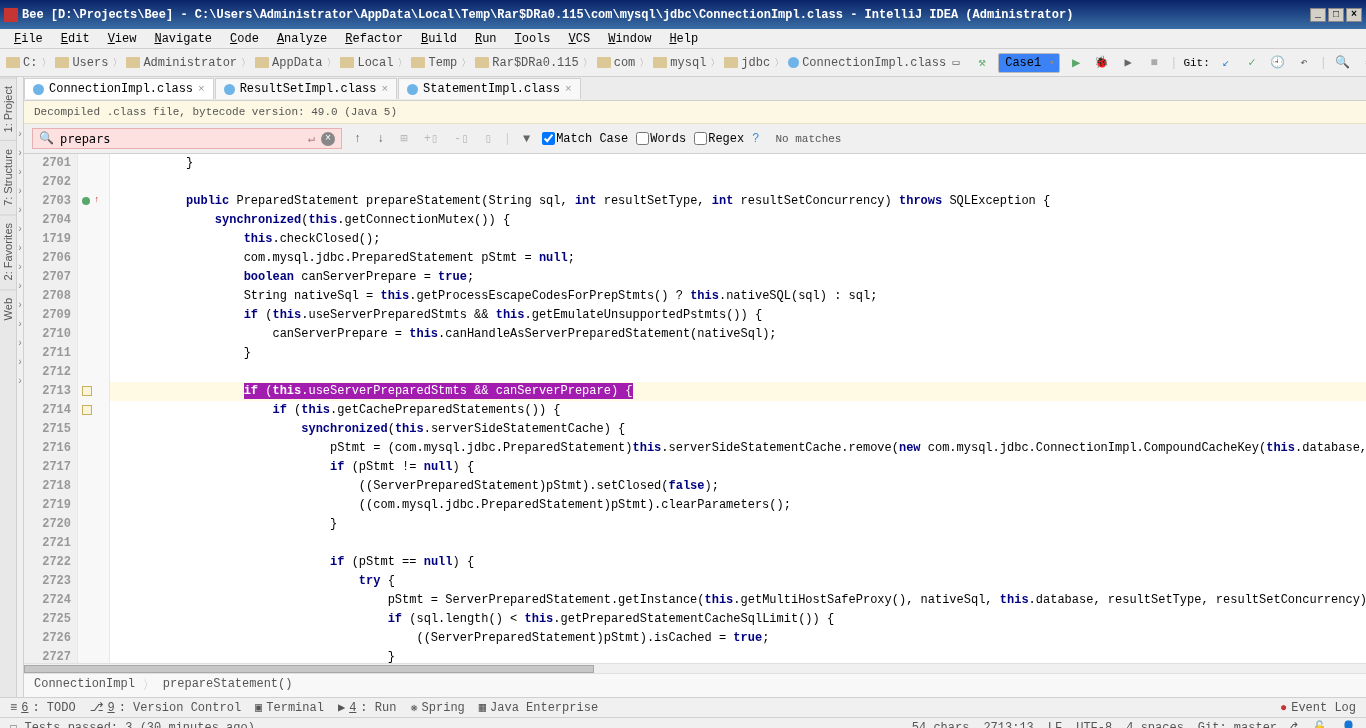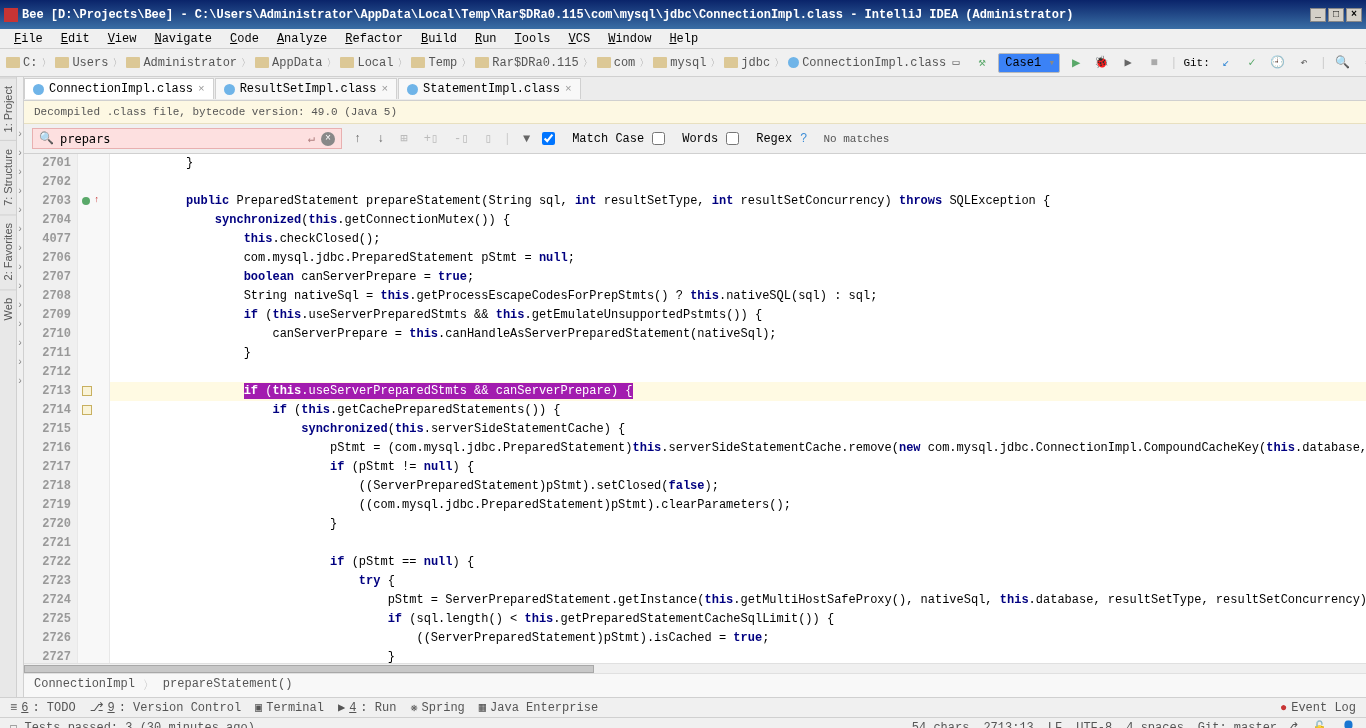--- a/index.html
+++ b/index.html
@@ -34,21 +34,21 @@
 .file-tab.active { background: white; }
 .file-tab .tab-icon { width: 11px; height: 11px; background: #6fb4e8; border-radius: 50%; }
 .file-tab .close-x { color: #999; cursor: pointer; font-size: 11px; }
 .info-banner { background: #fdf8e3; padding: 5px 10px; font-size: 11px; color: #555; border-bottom: 1px solid #e8e0c0; }
 .search-bar { display: flex; align-items: center; padding: 4px 8px; gap: 8px; border-bottom: 1px solid #d0d0d0; background: #f0f0f0; }
 .search-input-wrap { display: flex; align-items: center; background: #fde0e0; border: 1px solid #e8b0b0; padding: 2px 6px; width: 310px; gap: 6px; }
 .search-input-wrap .mag { color: #b08080; }
 .search-input-wrap input { border: none; background: transparent; flex: 1; outline: none; font-family: 'Consolas', monospace; font-size: 12px; }
 .search-input-wrap .clear-x { width: 14px; height: 14px; background: #888; color: white; border-radius: 50%; text-align: center; line-height: 14px; font-size: 10px; cursor: pointer; }
 .search-btn { color: #666; cursor: pointer; padding: 2px 4px; }
-.search-check { display: flex; align-items: center; gap: 17px; font-family: sans-serif; font-size: 11px; }
+.search-check { display: flex; align-items: center; gap: 1px; font-family: sans-serif; font-size: 11px; }
 .search-check input { margin: 0; }
 .code-area { flex: 1; display: flex; overflow: hidden; position: relative; }
 .mark-gutter { width: 10px; background: #f0f0f0; }
 .line-gutter { width: 44px; background: #f0f0f0; text-align: right; padding-right: 6px; color: #999; font-size: 11px; border-right: 1px solid #e8e8e8; }
 .line-gutter div { height: 19px; line-height: 19px; font-weight: bold; }
 .ann-gutter { width: 32px; background: #f8f8f8; border-right: 1px solid #e8e8e8; }
 .ann-gutter div { height: 19px; position: relative; }
 .green-dot { position: absolute; left: 4px; top: 5px; width: 8px; height: 8px; background: #59a869; border-radius: 50%; }
 .up-arrow-ann { position: absolute; left: 16px; top: 3px; color: #c73434; font-size: 9px; }
 .line-bookmark { position: absolute; left: 4px; top: 4px; width: 10px; height: 10px; border: 1px solid #c8b060; background: #faf4d8; }
@@ -251,21 +251,21 @@
 
     </div>
 
     <div class="code-area">
       <div class="mark-gutter"></div>
       <div class="line-gutter" id="line-gutter">
           <div>2701</div>
           <div>2702</div>
           <div>2703</div>
           <div>2704</div>
-          <div>4077</div>
+          <div>1719</div>
           <div>2706</div>
           <div>2707</div>
           <div>2708</div>
           <div>2709</div>
           <div>2710</div>
           <div>2711</div>
           <div>2712</div>
           <div>2713</div>
           <div>2714</div>
           <div>2715</div>

